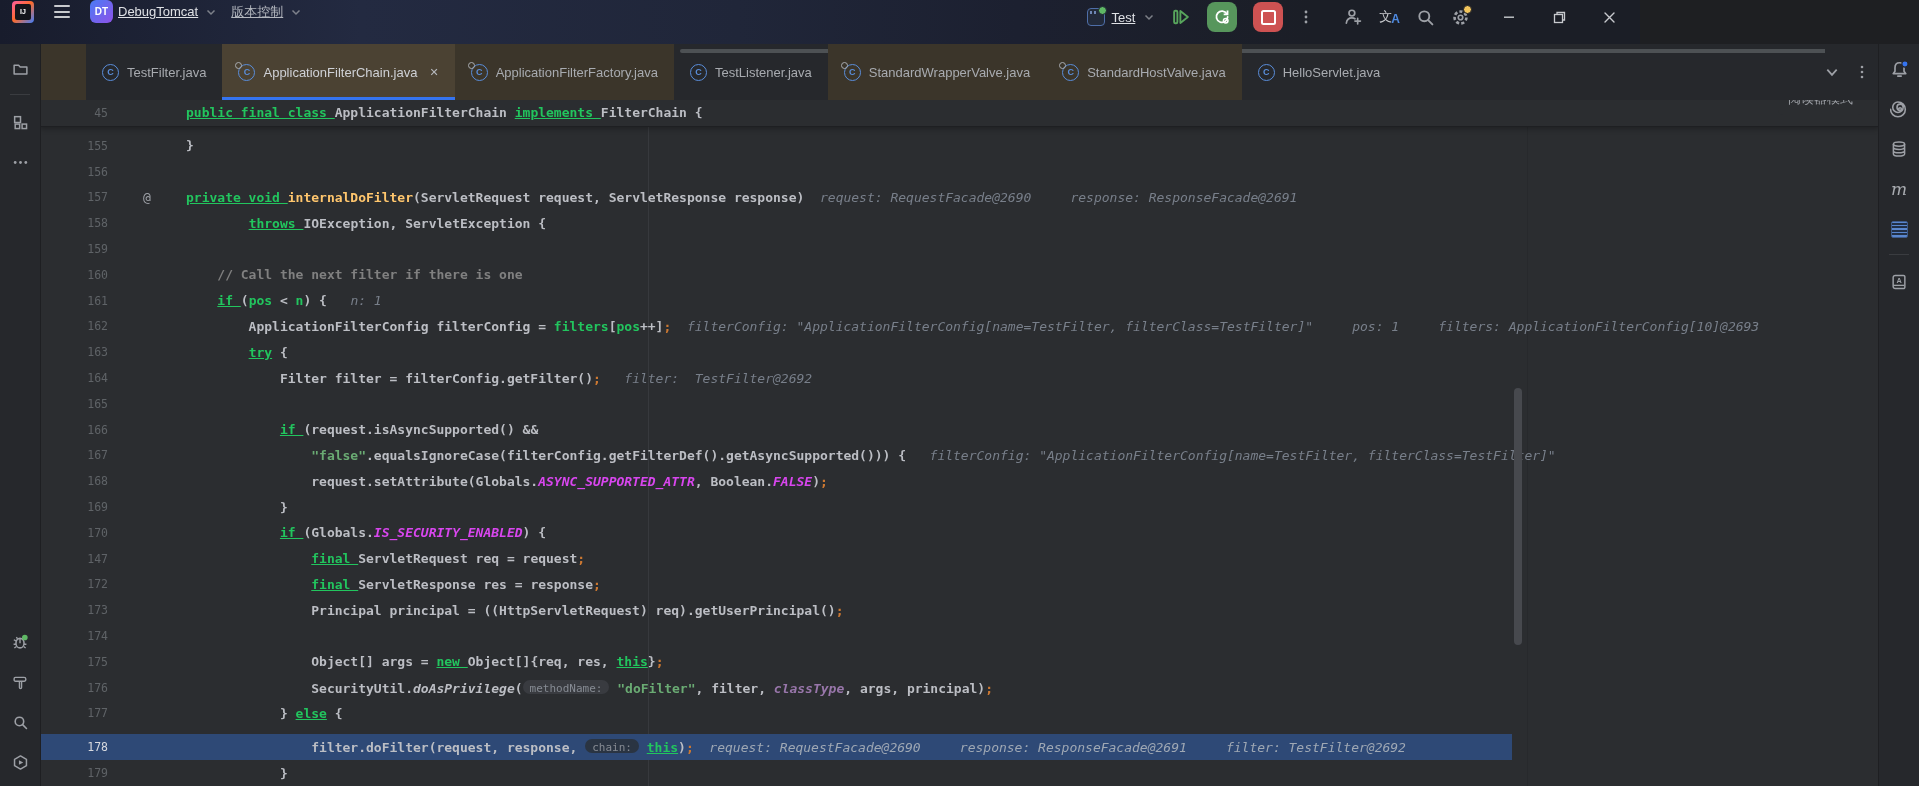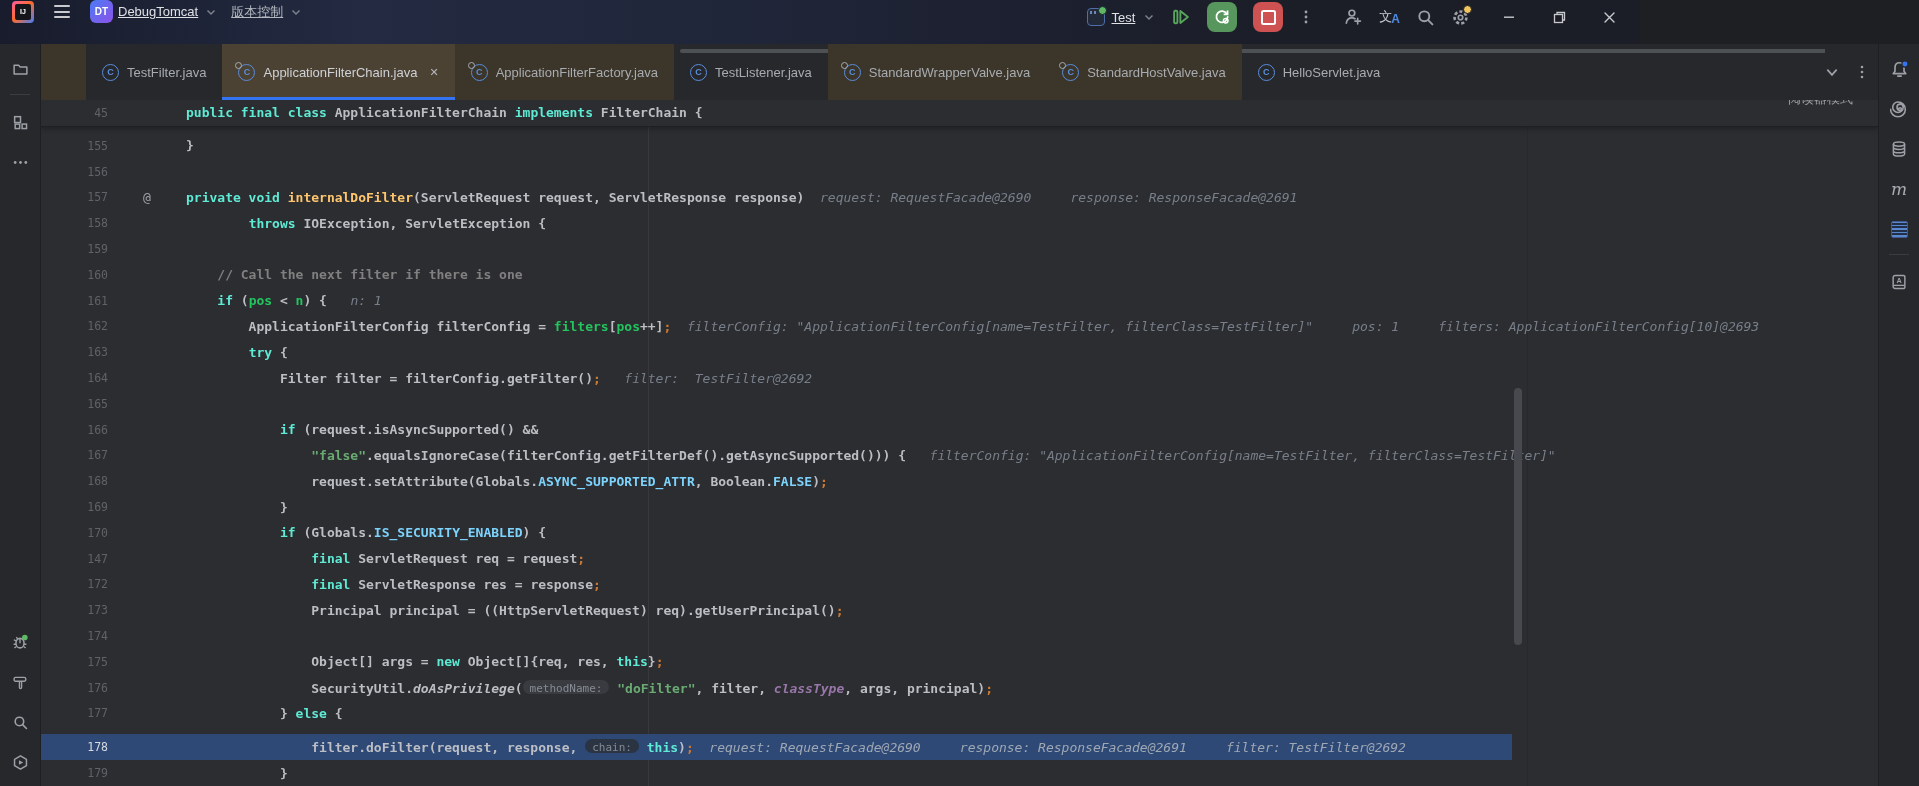--- a/index.html
+++ b/index.html
@@ -88,27 +88,27 @@
   .row .ln{flex:none;width:68px;text-align:right;color:#5F6367;
     font:400 11.5px "DejaVu Sans Mono",monospace;}
   .row .gut{flex:none;width:78px;text-align:center;color:#9DA0A6;
     font:400 13px "DejaVu Sans Mono",monospace;}
   .row .cd{white-space:pre;font:600 13px "DejaVu Sans Mono",monospace;color:#BCBEC4;}
   .row.exec{background:#2E4976;margin-top:8px;}
   .row.exec .ln{color:#D8DADF;}
   #sticky{position:absolute;left:0;top:0;right:0;height:26px;background:#2B2D30;z-index:3;
     border-bottom:1px solid #1E1F22;box-shadow:0 2px 5px rgba(0,0,0,.28);}
   #code-lines{position:absolute;left:0;top:33px;right:0;}
-  .s-kw{color:#5eead4;}
+  .s-kw{color:#22c55e;text-decoration:underline;}
   .s-id{color:#BCBEC4;}
   .s-m{color:#FFC66D;}
   .s-cm{color:#808080;}
   .s-st{color:#6AAB73;}
   .s-fld{color:#22c55e;}
-  .s-cst{color:#7dd3fc;}
+  .s-cst{color:#d946ef;font-style:italic;}
   .s-csti{color:#9876AA;font-style:italic;}
   .s-mi{color:#BCBEC4;font-style:italic;}
   .s-sem{color:#CC7832;}
   .s-hint{color:#787F8A;font-style:italic;font-weight:400;}
   .row.exec .s-hint{color:#9FA8B4;}
   .s-cap{display:inline-block;background:#393B40;color:#868B93;border-radius:8px;
     padding:0 7px;font-size:11px;font-weight:400;font-style:normal;height:14px;line-height:17px;
     vertical-align:1px;text-align:right;}
   .row.exec .s-cap{background:#2A3442;}
   #inspect-widget{position:absolute;top:-10px;right:16px;height:25px;display:flex;align-items:center;

